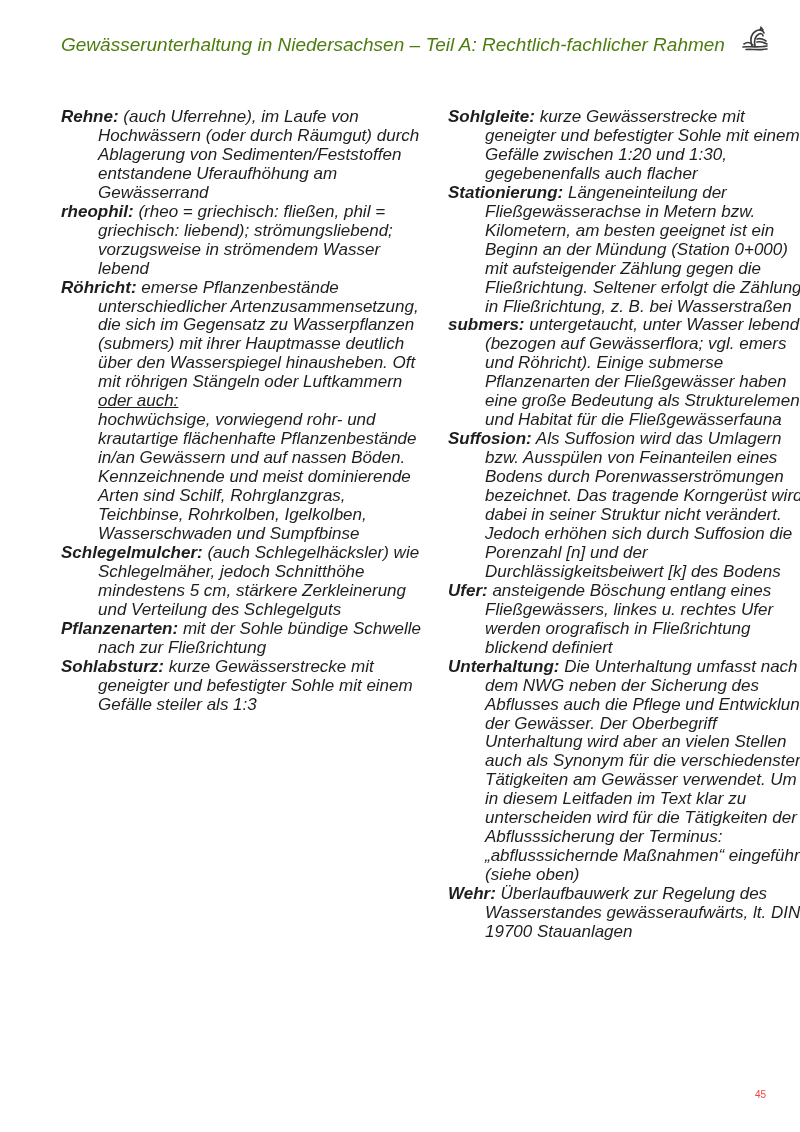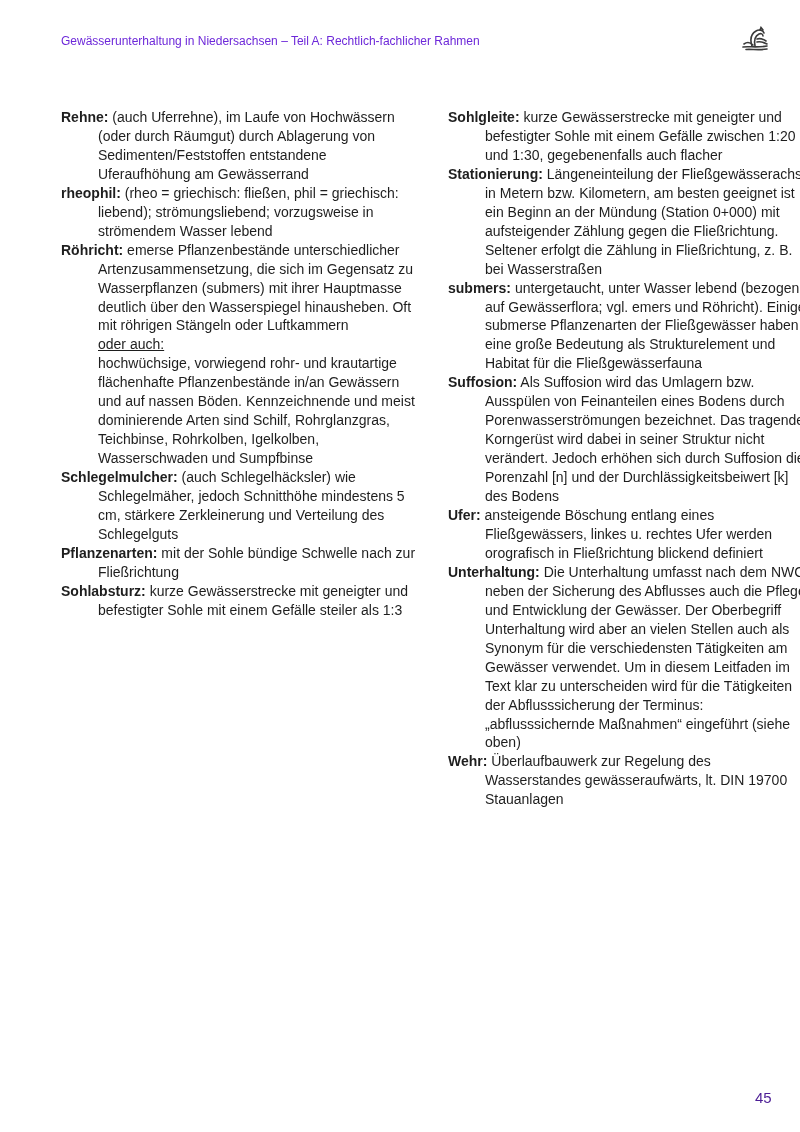--- a/index.html
+++ b/index.html
@@ -1,27 +1,27 @@
 <!DOCTYPE html>
 <html><head>
   <meta charset="utf-8">
   <style>
     html, body { margin: 0; padding: 0; background: #ffffff; }
     body { width: 800px; height: 1132px; position: relative; overflow: hidden;
            font-family: "Liberation Sans", sans-serif; color: #1e1e1e; }
-    .header-title { position: absolute; left: 61px; top: 34px; font-size: 12px; color: #6d28d9; white-space: nowrap; }
+    .header-title { position: absolute; left: 61px; top: 34px; font-size: 19px; color: #4d7c0f; white-space: nowrap; font-style: italic; }
     .logo { position: absolute; left: 740px; top: 26px; width: 30px; height: 26px; }
-    .col { position: absolute; top: 108px; width: 362px; font-size: 14px; line-height: 18.95px; }
+    .col { position: absolute; top: 108px; width: 362px; font-size: 17px; line-height: 18.95px; font-style: italic; }
     .col-left { left: 61px; }
     .col-right { left: 448px; }
     .entry { padding-left: 37px; text-indent: -37px; margin: 0; }
     .term { font-weight: bold; }
     .para { display: block; }
     .underline { text-decoration: underline; text-align: right; }
-    .page-number { position: absolute; left: 755px; top: 1089px; font-size: 15px; color: #4c1d95; }
+    .page-number { position: absolute; left: 755px; top: 1089px; font-size: 10px; color: #ef4444; }
   </style>
 </head>
 <body>
 
 <div>
   <div class="header-title">Gewässerunterhaltung in Niedersachsen – Teil A: Rechtlich-fachlicher Rahmen</div>
   <svg class="logo" viewBox="0 0 30 26">
     <g fill="none" stroke="#3a3a3a" stroke-width="1.6" stroke-linecap="round">
       <path d="M12 20 C10 14, 11 8, 16 5 C19 3, 23 4, 24 7"></path>
       <path d="M15 20 C14 15, 15 10, 19 8 C21 7, 23 8, 23 10"></path>

